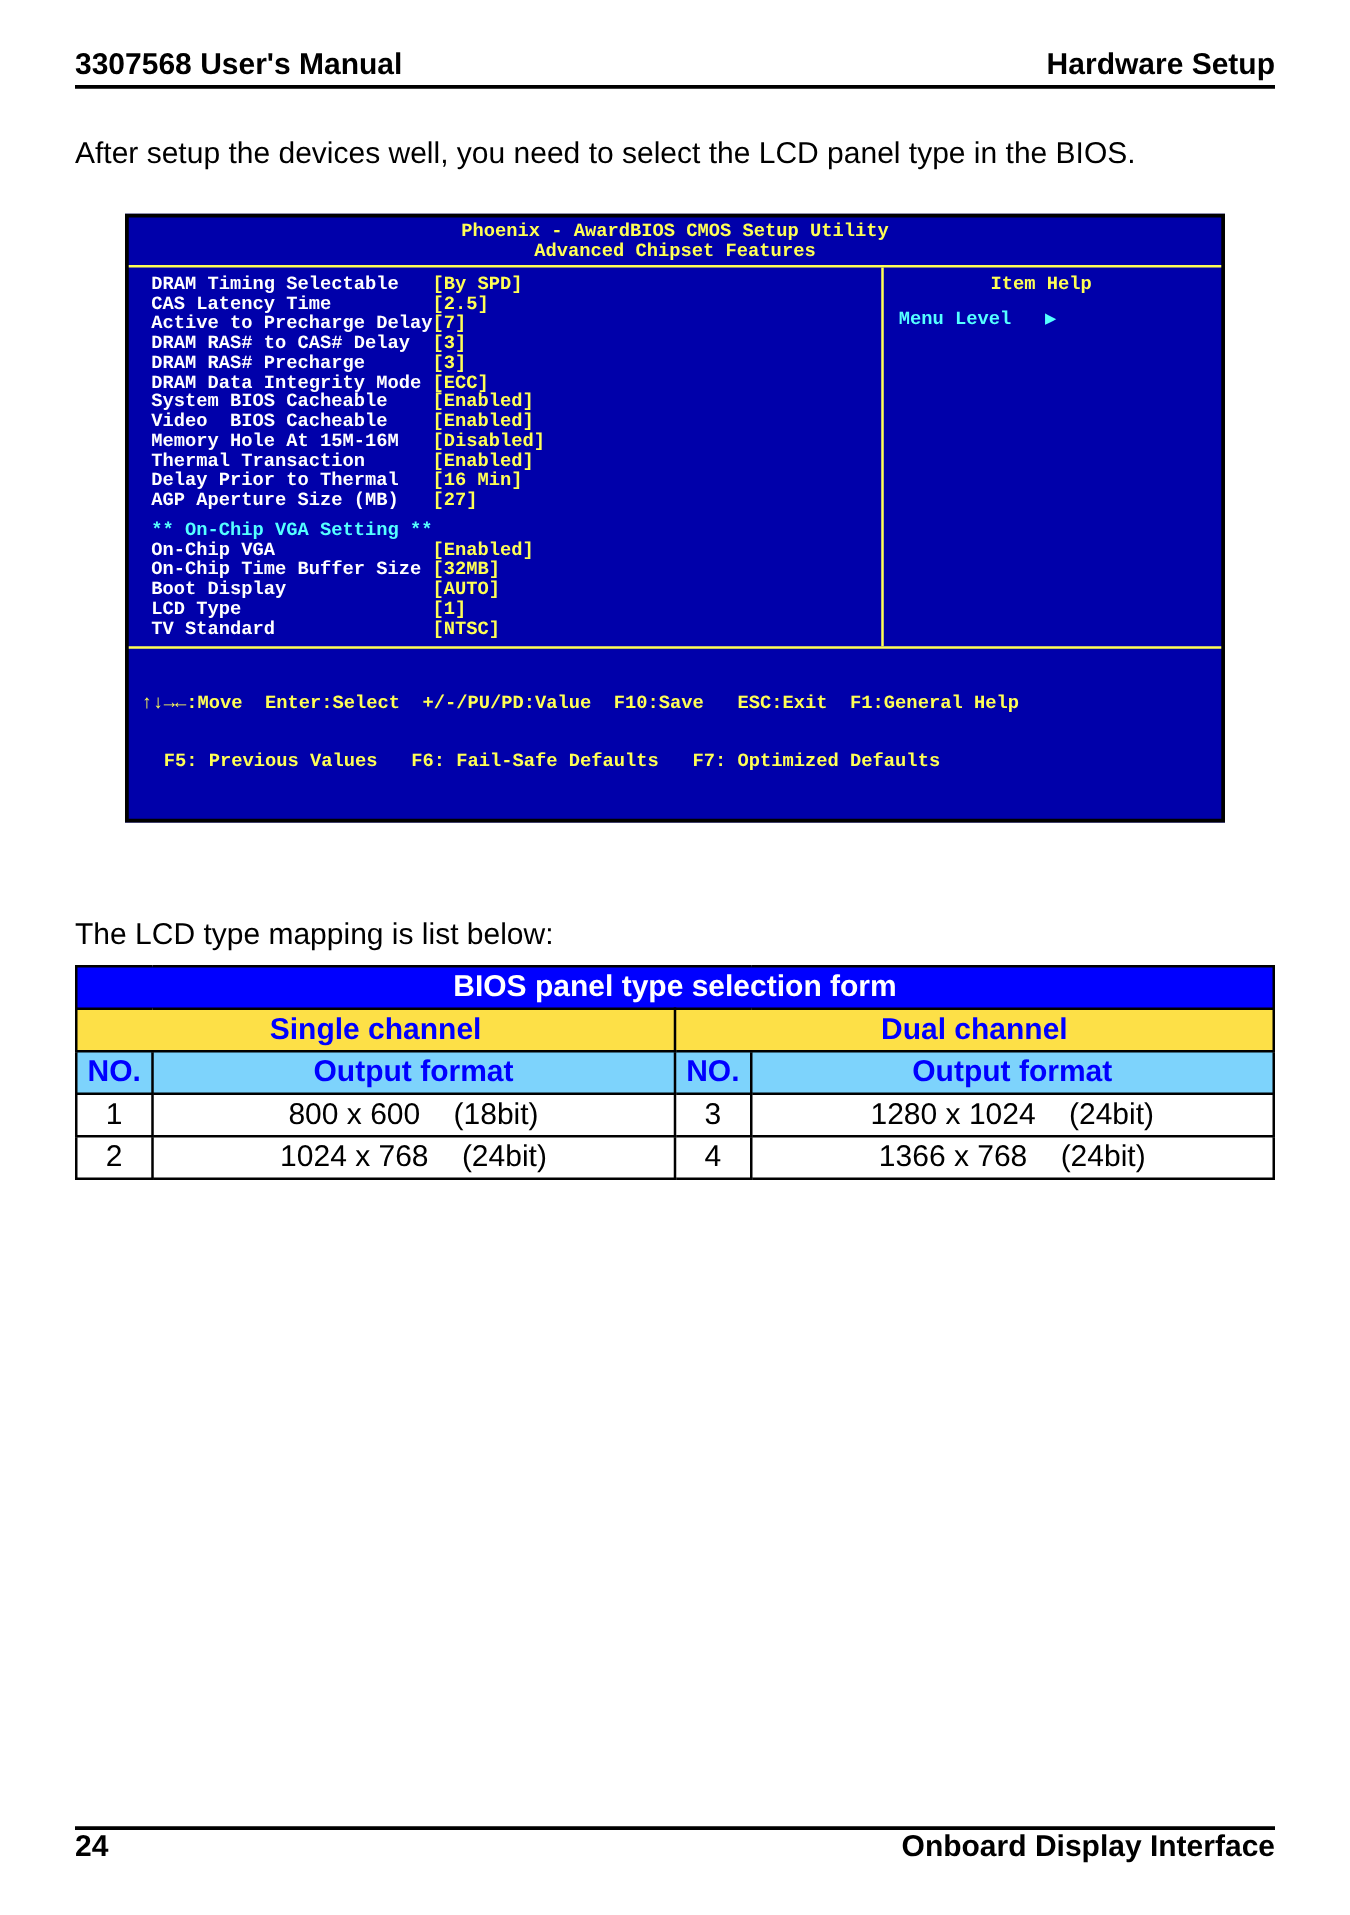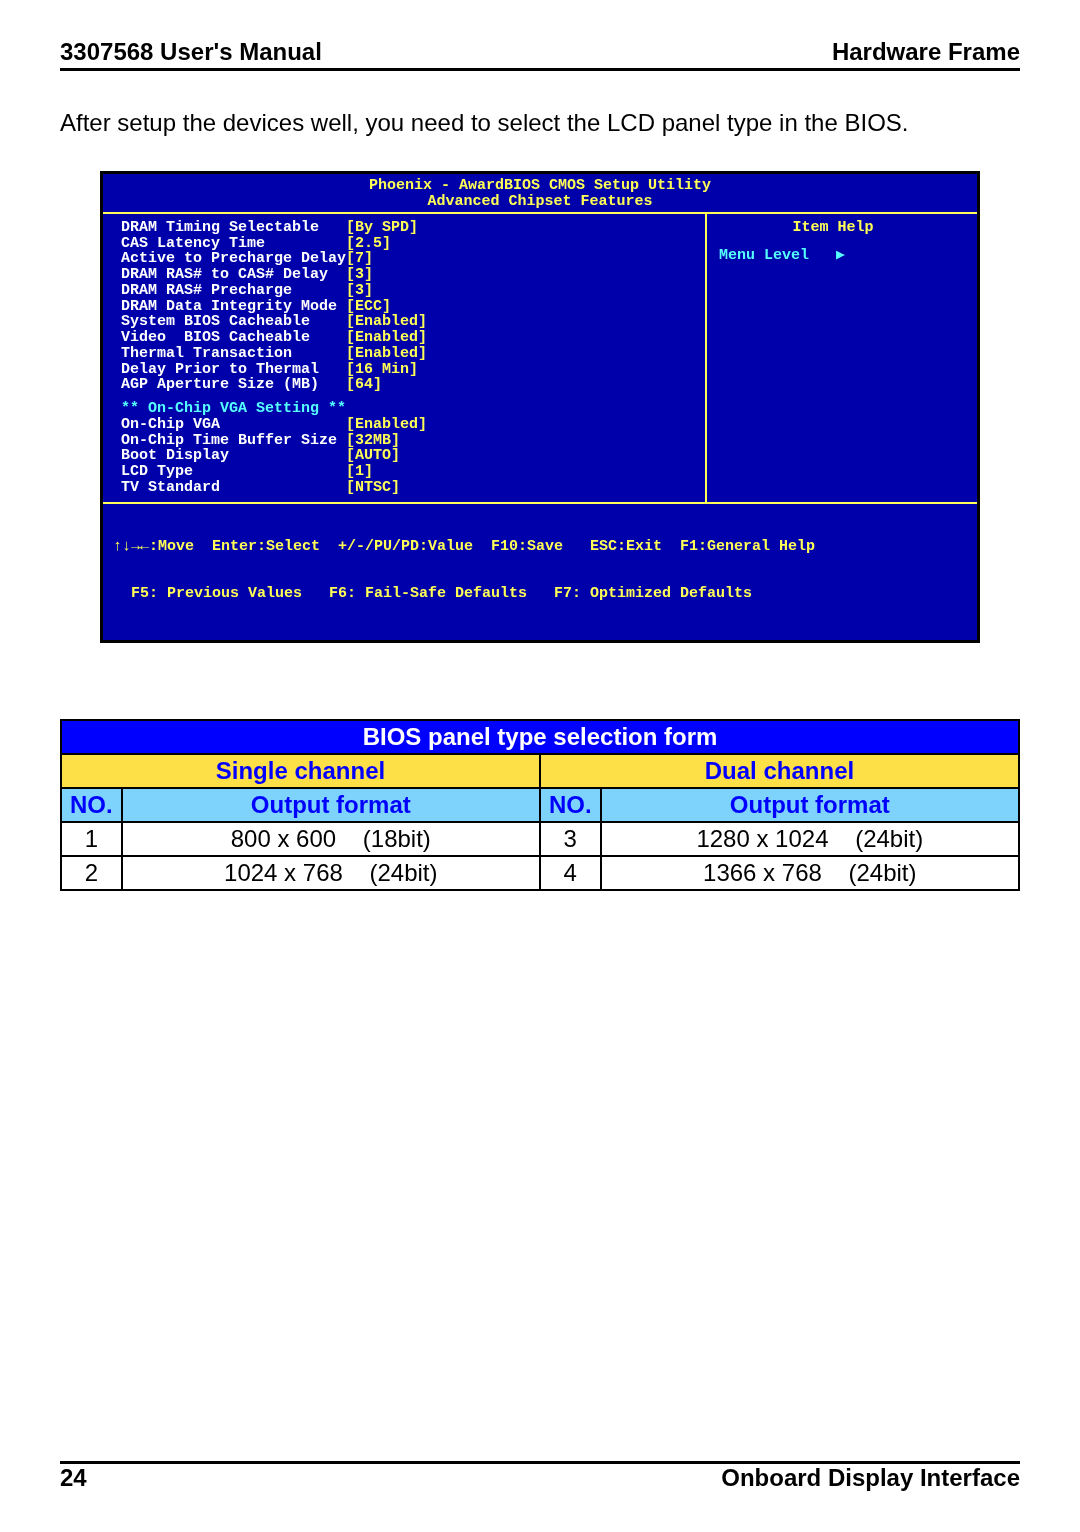--- a/index.html
+++ b/index.html
@@ -127,41 +127,42 @@
     border-top: 3px solid #000;
     padding-top: 0;
   }
 </style>
 </head>
 <body>
 
 <div class="page">
   <div class="header-line">
     <span>3307568 User's Manual</span>
-    <span>Hardware Frame</span>
+    <span>Hardware Setup</span>
   </div>
 
   <p class="intro-text">After setup the devices well, you need to select the LCD panel type in the BIOS.</p>
 
   <div class="bios-box">
     <div class="bios-title">Phoenix - AwardBIOS CMOS Setup Utility</div>
     <div class="bios-subtitle">Advanced Chipset Features</div>
     <div class="bios-body">
       <div class="bios-left">
         <div class="bios-row"><span class="bios-label">DRAM Timing Selectable</span><span class="bios-val">[By SPD]</span></div>
         <div class="bios-row"><span class="bios-label">CAS Latency Time</span><span class="bios-val">[2.5]</span></div>
         <div class="bios-row"><span class="bios-label">Active to Precharge Delay</span><span class="bios-val">[7]</span></div>
         <div class="bios-row"><span class="bios-label">DRAM RAS# to CAS# Delay</span><span class="bios-val">[3]</span></div>
         <div class="bios-row"><span class="bios-label">DRAM RAS# Precharge</span><span class="bios-val">[3]</span></div>
         <div class="bios-row"><span class="bios-label">DRAM Data Integrity Mode</span><span class="bios-val">[ECC]</span></div>
         <div class="bios-row"><span class="bios-label">System BIOS Cacheable</span><span class="bios-val">[Enabled]</span></div>
         <div class="bios-row"><span class="bios-label">Video  BIOS Cacheable</span><span class="bios-val">[Enabled]</span></div>
+        <div class="bios-row"><span class="bios-label">Memory Hole At 15M-16M</span><span class="bios-val">[Disabled]</span></div>
         <div class="bios-row"><span class="bios-label">Thermal Transaction</span><span class="bios-val">[Enabled]</span></div>
         <div class="bios-row"><span class="bios-label">Delay Prior to Thermal</span><span class="bios-val">[16 Min]</span></div>
-        <div class="bios-row"><span class="bios-label">AGP Aperture Size (MB)</span><span class="bios-val">[64]</span></div>
+        <div class="bios-row"><span class="bios-label">AGP Aperture Size (MB)</span><span class="bios-val">[27]</span></div>
         <div class="bios-row" style="height:8px"></div>
         <div class="bios-row bios-section">** On-Chip VGA Setting **</div>
         <div class="bios-row"><span class="bios-label">On-Chip VGA</span><span class="bios-val">[Enabled]</span></div>
         <div class="bios-row"><span class="bios-label">On-Chip Time Buffer Size</span><span class="bios-val">[32MB]</span></div>
         <div class="bios-row"><span class="bios-label">Boot Display</span><span class="bios-val">[AUTO]</span></div>
         <div class="bios-row"><span class="bios-label">LCD Type</span><span class="bios-val">[1]</span></div>
         <div class="bios-row"><span class="bios-label">TV Standard</span><span class="bios-val">[NTSC]</span></div>
       </div>
       <div class="bios-right">
         <div class="item-help-title">Item Help</div>
@@ -169,20 +170,21 @@
           <span>Menu Level</span>&nbsp;&nbsp;&nbsp;<span class="tri">▶</span>
         </div>
       </div>
     </div>
     <div class="bios-footer">
       <span class="line">↑↓→←:Move  Enter:Select  +/-/PU/PD:Value  F10:Save   ESC:Exit  F1:General Help</span>
       <span class="line">  F5: Previous Values   F6: Fail-Safe Defaults   F7: Optimized Defaults</span>
     </div>
   </div>
 
+  <p class="map-intro">The LCD type mapping is list below:</p>
 
   <table class="sel">
     <tbody>
         <tr class="row-title">
           <th colspan="4">BIOS panel type selection form</th>
         </tr>
     <tr class="row-channel">
       <th colspan="2">Single channel</th>
       <th colspan="2">Dual channel</th>
     </tr>

